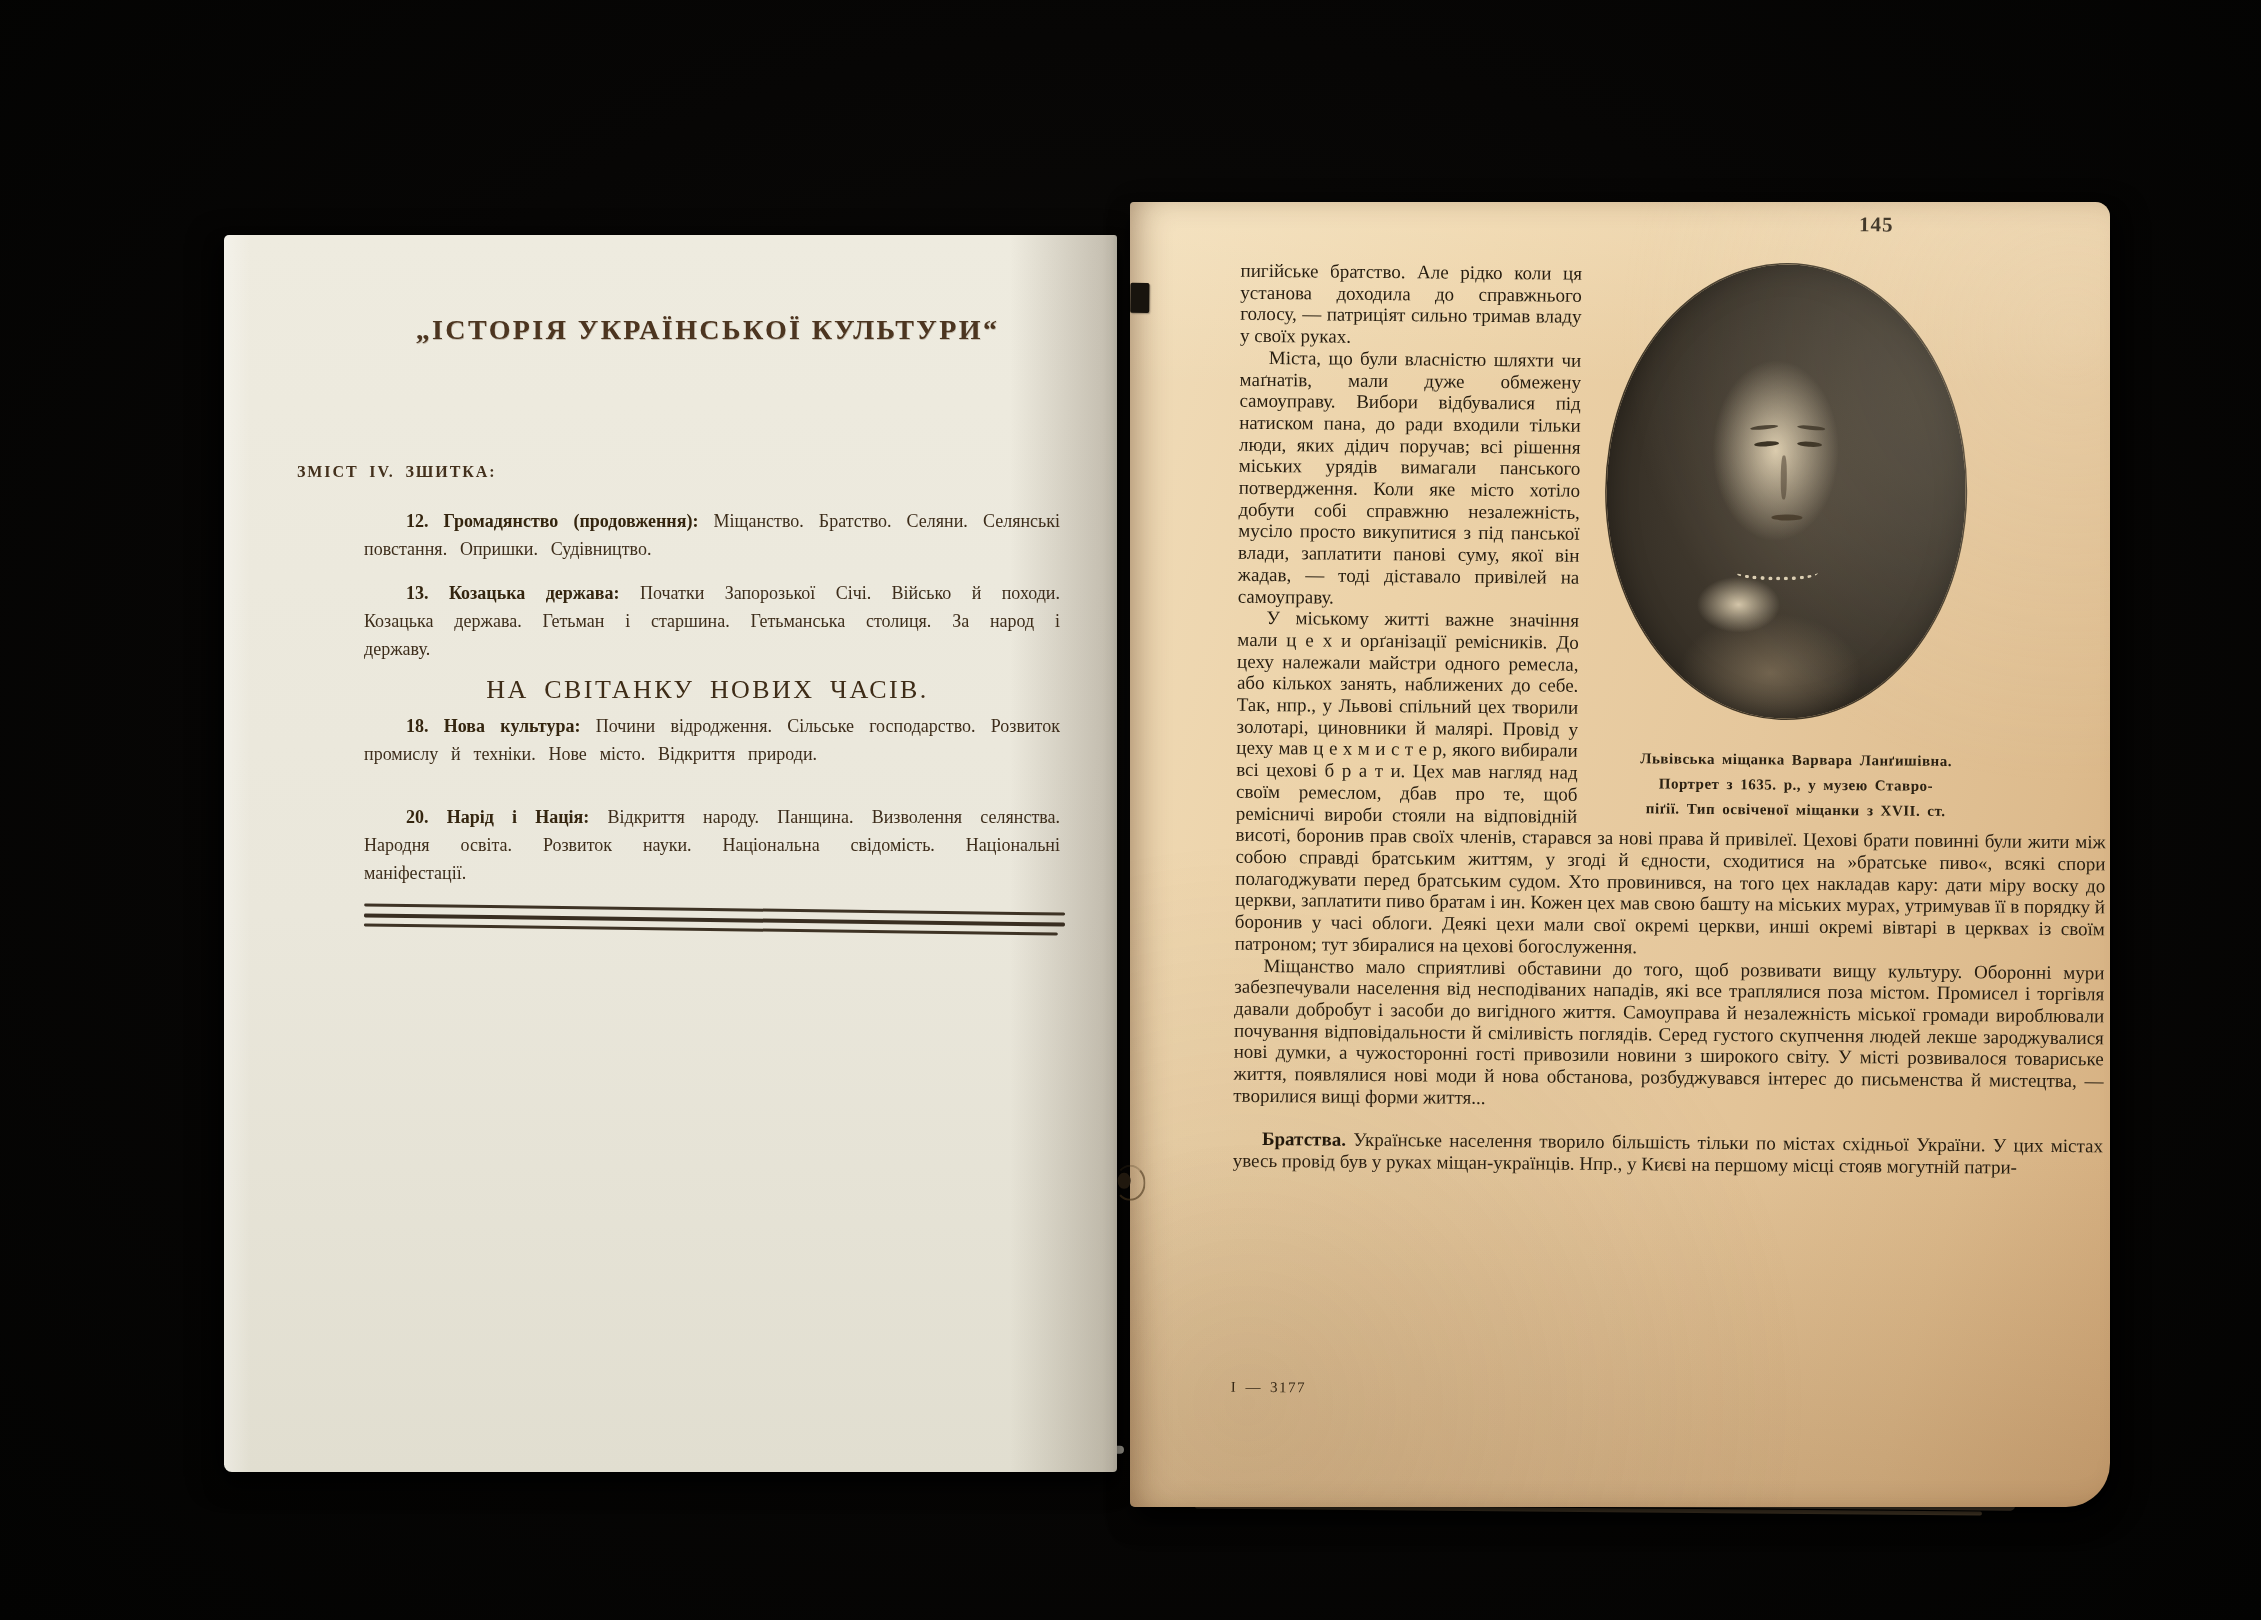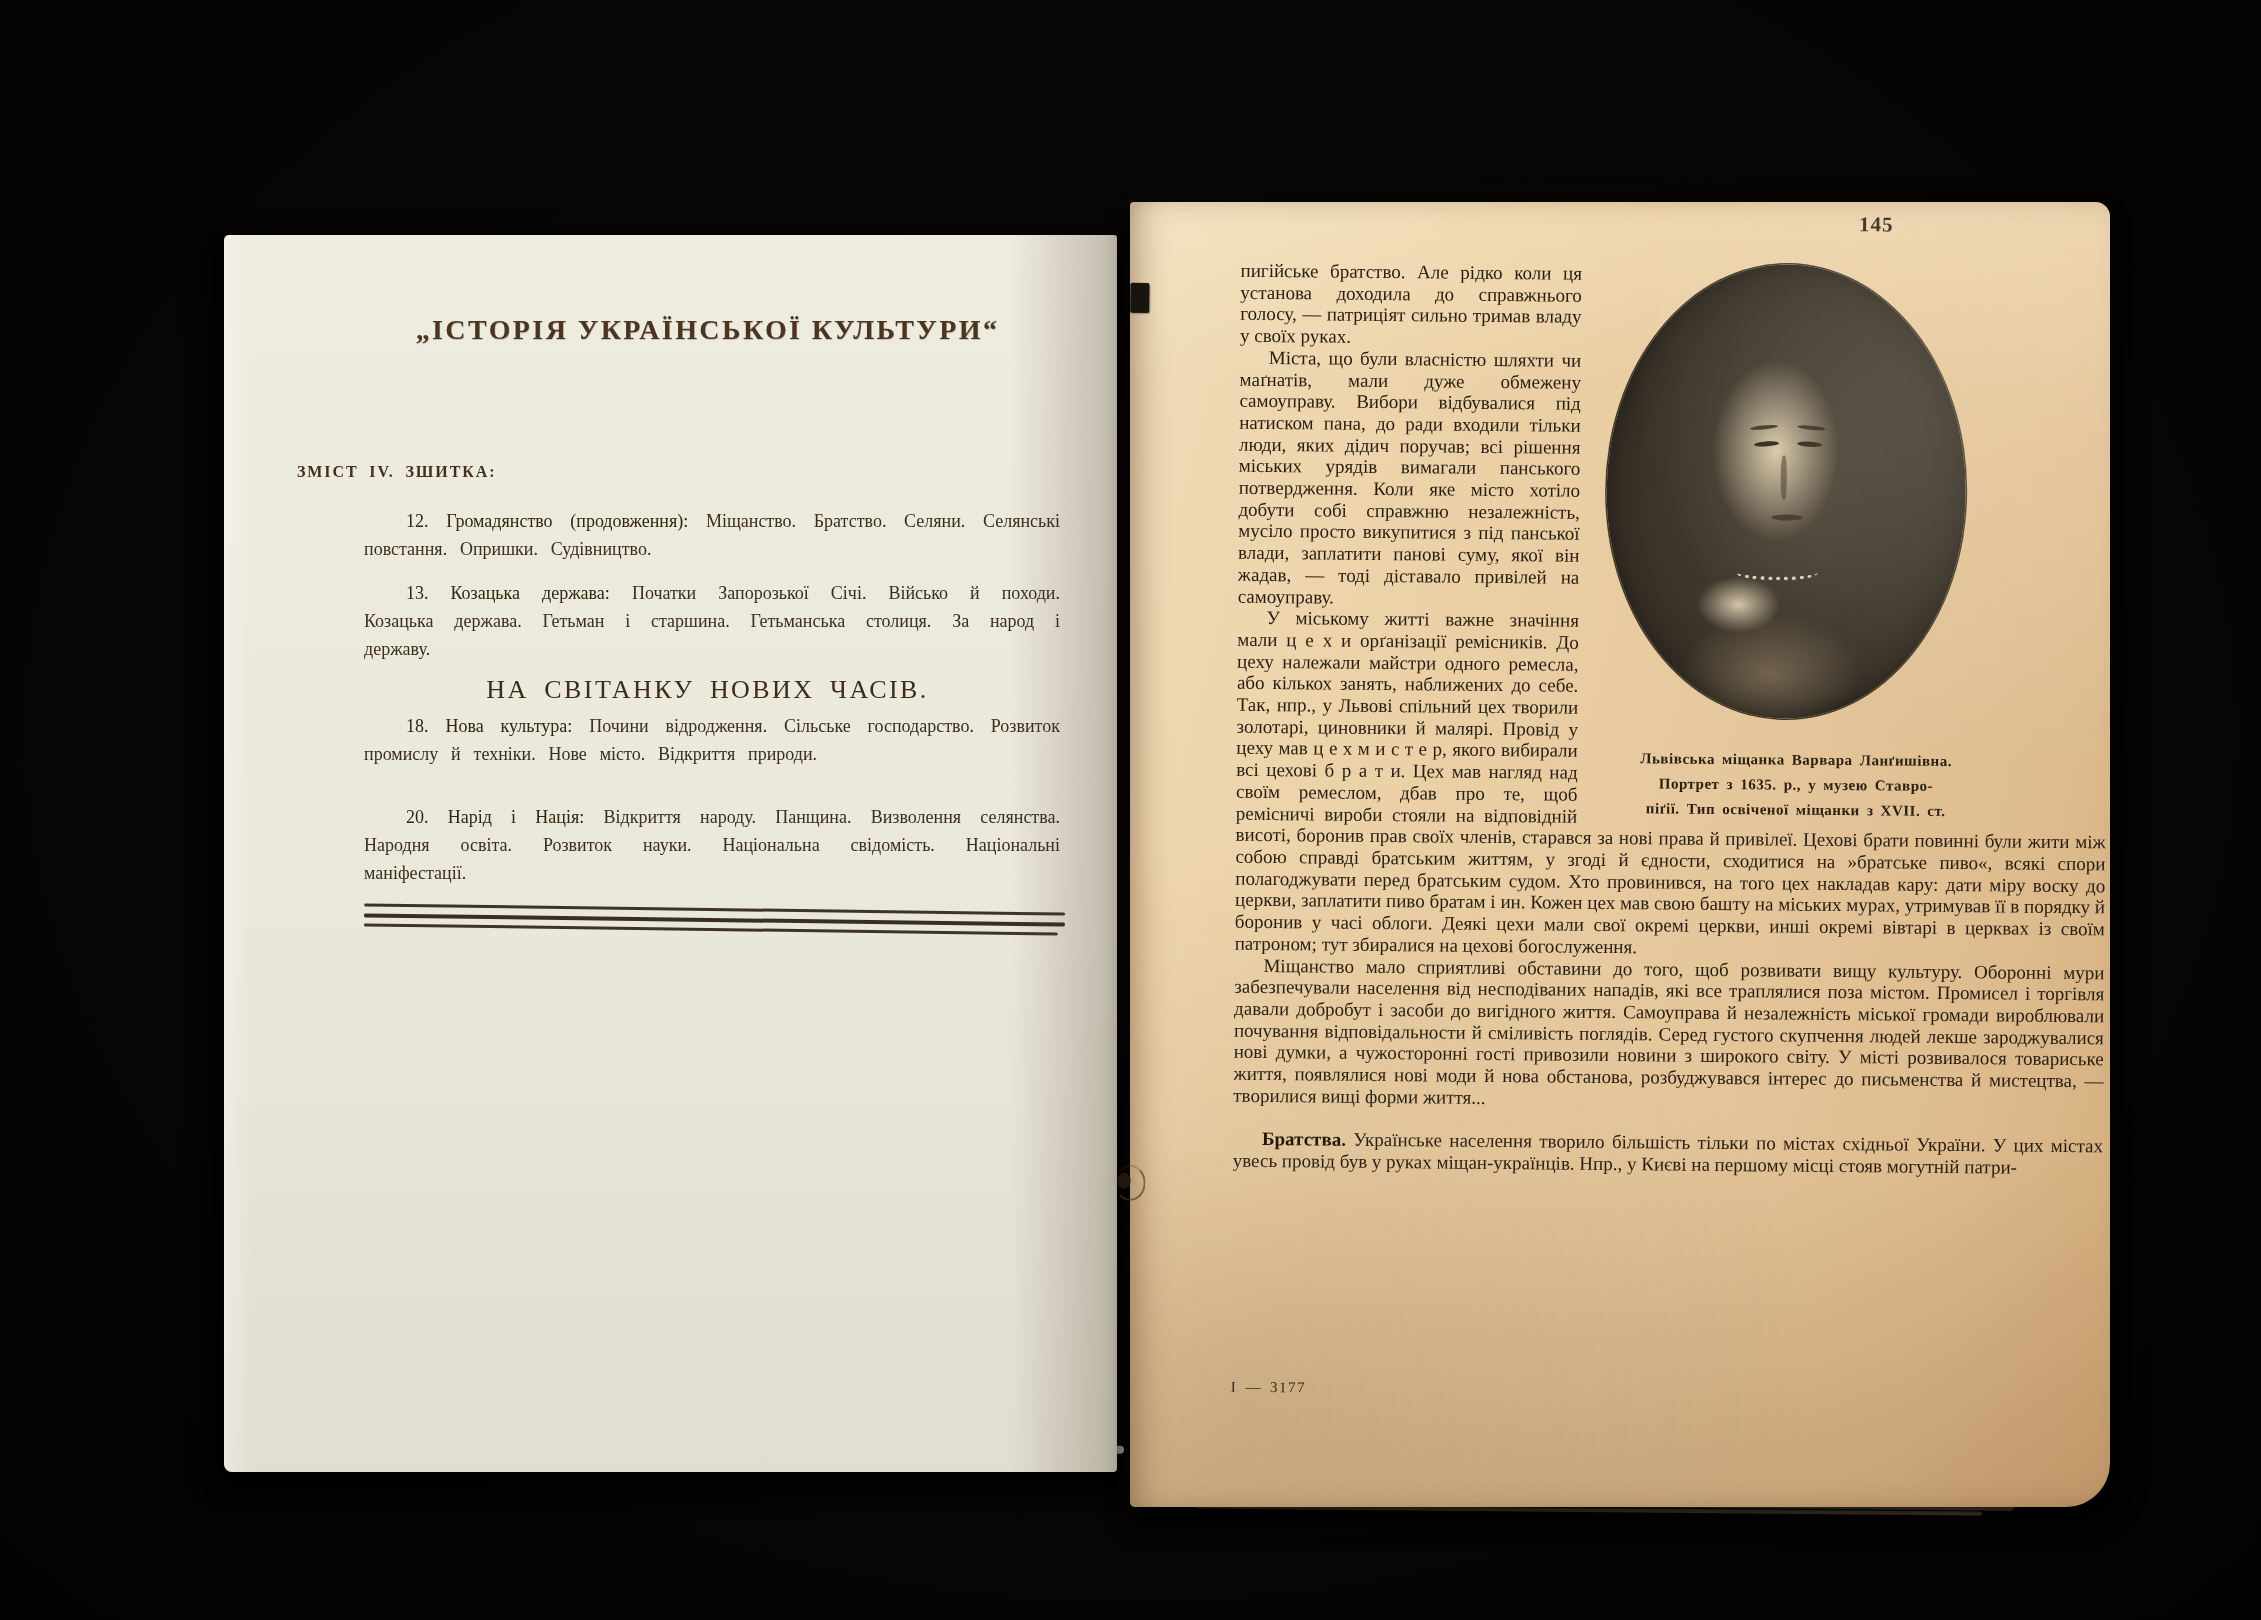--- a/index.html
+++ b/index.html
@@ -38,21 +38,21 @@
   }
   .lp-contents{
     position:absolute;left:73px;top:228px;width:821px;text-align:left;
     font-size:16px;font-weight:bold;letter-spacing:1.9px;word-spacing:4.9px;color:#43301c;white-space:nowrap;
   }
   .lp-item{
     position:absolute;left:140px;width:696px;
     font-size:18px;line-height:28px;color:#3d2d1b;
     text-align:justify;text-indent:42px;word-spacing:8.3px;
   }
-  .lp-item .lp-label{font-weight:normal;color:#34250f;}
+  .lp-item .lp-label{font-weight:bold;color:#34250f;}
   .lp-item.i12{top:272px;}
   .lp-item.i13{top:344px;}
   .lp-item.i14{top:477px;}
   .lp-item.i15{top:568px;}
   .lp-sub{
     position:absolute;left:73px;top:440px;width:821px;text-align:center;
     font-size:26px;font-weight:normal;letter-spacing:2.4px;word-spacing:6.8px;color:#3e2c17;white-space:nowrap;
   }
   .lp-rules{position:absolute;left:140px;top:673px;width:701px;transform:rotate(0.75deg);}
   .lp-rules .rule{background:#3e3325;border-radius:1.5px;}

